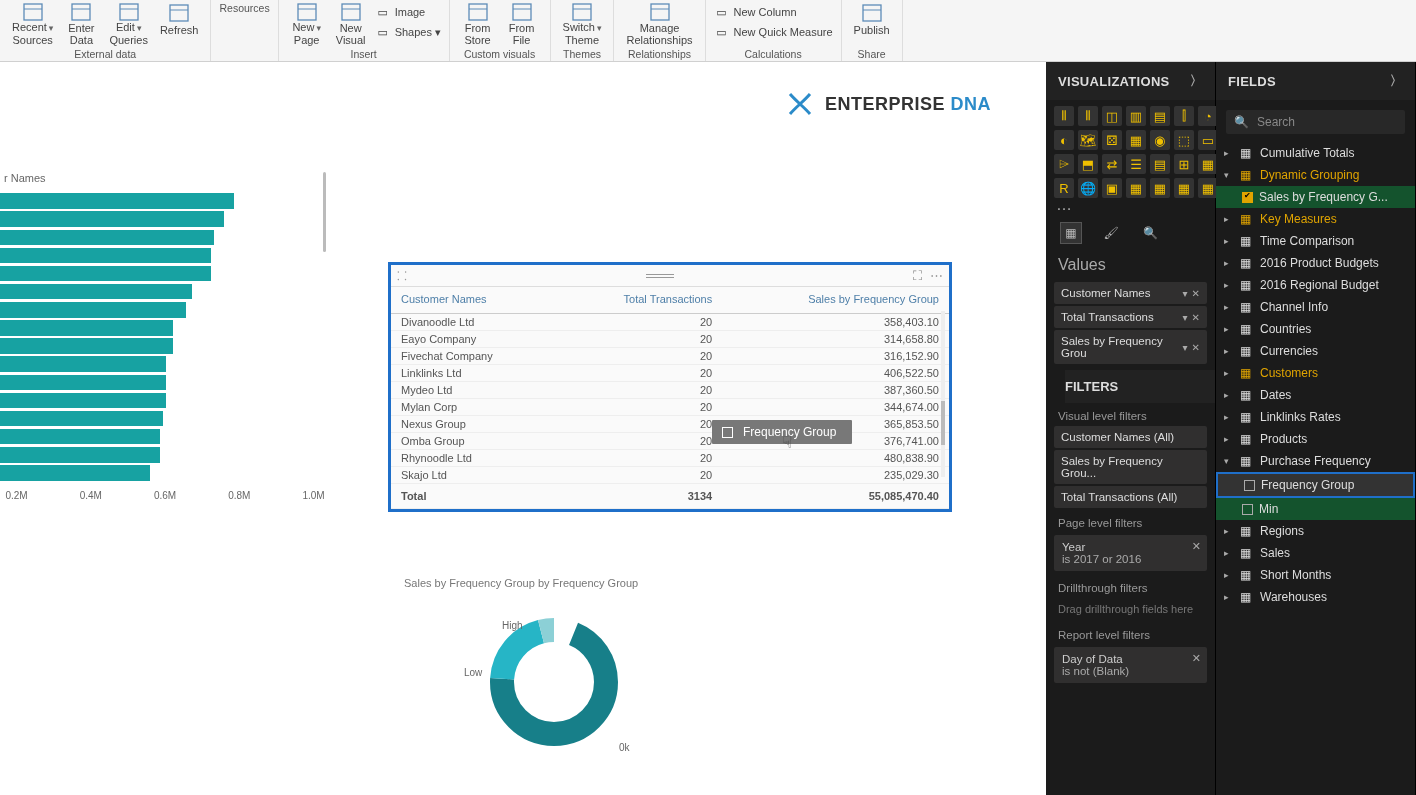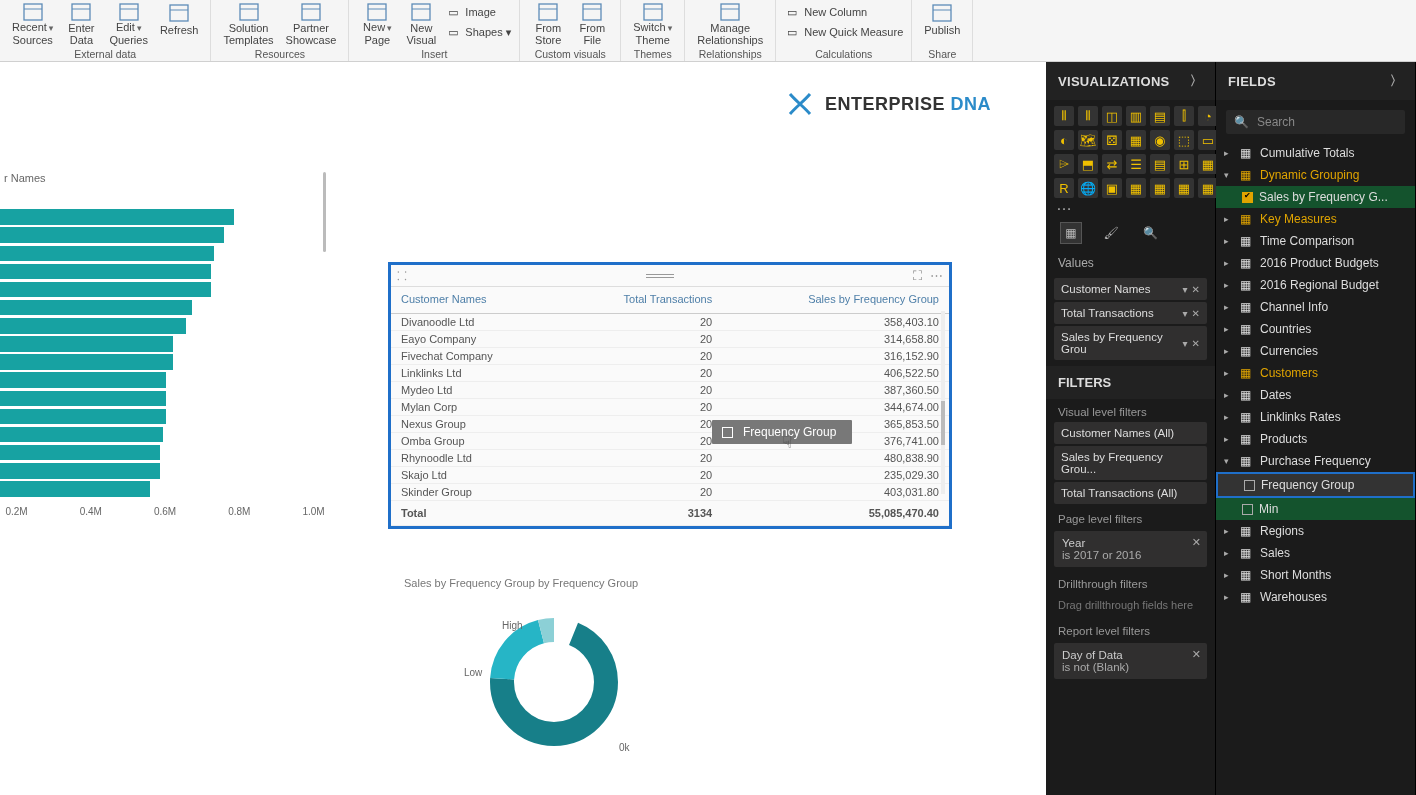--- a/index.html
+++ b/index.html
@@ -16,21 +16,21 @@
 .rmini div { font-size: 11px; display: flex; align-items: center; gap: 4px; cursor: pointer; padding: 1px 0; height: 20px; }
 .micon { width: 16px; height: 16px; display: inline-flex; align-items: center; justify-content: center; }
 
 .workspace { display: flex; height: calc(795px - 62px); }
 .canvas { flex: 1; position: relative; background: #fff; padding: 10px 20px 0 0; overflow: hidden; }
 .title { font-size: 30px; font-weight: 600; color: #1c1c1c; margin: 20px 0 10px 0; }
 .brand { position: absolute; right: 55px; top: 30px; display: flex; align-items: center; gap: 12px; font-weight: 700; font-size: 18px; color: #333; letter-spacing: .5px; }
 .brand .dna { color: #2b8bc9; font-weight: 800; }
 
 .barchart { position: absolute; left: 0; top: 110px; width: 340px; }
-.barlabel { color: #666; font-size: 11px; margin-bottom: 24px; margin-left: 4px; }
+.barlabel { color: #666; font-size: 11px; margin-bottom: 8px; margin-left: 4px; }
 .bars { position: relative; height: 290px; display: flex; flex-direction: column; justify-content: space-around; border-right: 0; }
 .bar { height: 15.5px; background: #17a2a2; margin: 1px 0; }
 .barscroll { position: absolute; right: 14px; top: 0; width: 3px; height: 80px; background: #bbb; border-radius: 2px; }
 .xaxis { display: flex; justify-content: space-between; font-size: 10px; color: #666; margin-top: 8px; padding-right: 10px; }
 .xaxis span { width: 33px; text-align: center; }
 
 .tablevis { position: absolute; left: 388px; top: 200px; width: 564px; border: 3px solid #1f6fc9; background: #fafafa; }
 .tablevis .handle-row { height: 22px; display: flex; justify-content: space-between; align-items: center; padding: 0 6px; border-bottom: 1px solid #ddd; }
 .tablevis .handle-center { width: 28px; height: 4px; border-top: 1px solid #999; border-bottom: 1px solid #999; margin: 0 auto; }
 .tablevis .tr-icons { display:flex; gap:8px; color:#888; font-size:13px; }
@@ -52,24 +52,24 @@
 .dlabels { position: absolute; font-size: 10px; color: #666; margin-top: 23px; }
 
 .rpanel { width: 170px; background: #1b1b1b; color: #ccc; display: flex; flex-direction: column; border-right: 1px solid #000; }
 .rpanel.fields { width: 200px; }
 .rphead { background: #222; color: #ddd; font-size: 13px; font-weight: 600; padding: 10px 12px; display: flex; justify-content: space-between; align-items: center; letter-spacing: .3px; }
 .vizicons { padding: 6px 8px 0; display: grid; grid-template-columns: repeat(7, 20px); gap: 4px 4px; }
 .vizicons div { width: 20px; height: 20px; background: #333; display: flex; align-items: center; justify-content: center; color: #f0c000; font-size: 13px; border-radius: 2px; cursor: pointer; }
 .vizmore { padding: 2px 10px; color: #aaa; font-size: 16px; line-height: 10px; }
 .formattabs { display: flex; gap: 18px; padding: 10px 14px 6px; }
 .formattabs .ft { width: 22px; height: 22px; display: flex; align-items: center; justify-content: center; color: #bbb; }
-.sectlabel { padding: 6px 12px; font-size: 12px; color: #aaa; }
+.sectlabel { padding: 6px 12px; font-size: 16px; color: #aaa; }
 .pill { background: #302f2f; margin: 2px 8px; padding: 5px 7px; font-size: 11.5px; color: #ddd; display: flex; justify-content: space-between; align-items: center; border-radius: 2px; }
 .pill .pr { color: #aaa; font-size: 10px; display: flex; gap: 4px; }
-.filterhd { background: #222; padding: 9px 12px; font-size: 13px; font-weight: 600; color: #ddd; margin-top: 4px; }
+.filterhd { background: #222; padding: 9px 0; font-size: 13px; font-weight: 600; color: #ddd; margin-top: 4px; margin-left: 19px; }
 .filterpill { background: #302f2f; margin:4px 8px; padding: 6px 8px; font-size: 11.5px; color: #ccc; border-radius: 2px; position: relative; }
 .filterpill .close { position: absolute; right: 6px; top: 5px; color: #aaa; font-size: 11px; }
 .flabel { padding: 7px 12px 2px; font-size: 11.5px; color: #999; }
 .droptext { padding: 7px 12px; font-size: 11px; color: #777; }
 
 .searchbox { margin: 10px 10px 8px; background: #282828; border-radius: 2px; display: flex; align-items: center; padding: 5px 8px; gap: 8px; font-size: 12px; color: #888; }
 .fieldrow { display: flex; align-items: center; gap: 6px; padding: 4px 8px 4px 8px; font-size: 12px; color: #ddd; cursor: pointer; white-space: nowrap; overflow: hidden; }
 .fieldrow.indent1 { padding-left: 26px; }
 .fieldrow .exp { width: 10px; color: #aaa; font-size: 9px; }
 .fieldrow .ficon { width: 14px; height: 14px; display: inline-block; }
@@ -124,42 +124,20 @@
               <line x1="1" y1="6" x2="19" y2="6" stroke="#5c8bb7"></line>
             </svg>
           </div>
           <small>Refresh</small>
           <small></small>
         </div>
       </div>
       <div class="rgroup-label">External data</div>
     </div>
     <div class="rgroup">
-      <div class="rgroup-top">
-        <div class="rbtn">
-          <div class="ic">
-            <svg width="20" height="18">
-              <rect x="1" y="1" width="18" height="16" fill="none" stroke="#5c8bb7" stroke-width="1.3"></rect>
-              <line x1="1" y1="6" x2="19" y2="6" stroke="#5c8bb7"></line>
-            </svg>
-          </div>
-          <small>Solution</small>
-          <small>Templates</small>
-        </div>
-        <div class="rbtn">
-          <div class="ic">
-            <svg width="20" height="18">
-              <rect x="1" y="1" width="18" height="16" fill="none" stroke="#5c8bb7" stroke-width="1.3"></rect>
-              <line x1="1" y1="6" x2="19" y2="6" stroke="#5c8bb7"></line>
-            </svg>
-          </div>
-          <small>Partner</small>
-          <small>Showcase</small>
-        </div>
-      </div>
       <div class="rgroup-label">Resources</div>
     </div>
     <div class="rgroup">
       <div class="rgroup-top">
         <div class="rbtn">
           <div class="ic">
             <svg width="20" height="18">
               <rect x="1" y="1" width="18" height="16" fill="none" stroke="#5c8bb7" stroke-width="1.3"></rect>
               <line x1="1" y1="6" x2="19" y2="6" stroke="#5c8bb7"></line>
             </svg>
@@ -364,25 +342,20 @@
             </tr>
             <tr>
               <td>Rhynoodle Ltd</td>
               <td class="num">20</td>
               <td class="num">480,838.90</td>
             </tr>
             <tr>
               <td>Skajo Ltd</td>
               <td class="num">20</td>
               <td class="num">235,029.30</td>
-            </tr>
-            <tr>
-              <td>Skinder Group</td>
-              <td class="num">20</td>
-              <td class="num">403,031.80</td>
             </tr>
           </tbody>
         <tfoot>
             <tr id="tfoot-row">
               <td>Total</td>
               <td class="num">3134</td>
               <td class="num">55,085,470.40</td>
             </tr>
           </tfoot>
       </table>

